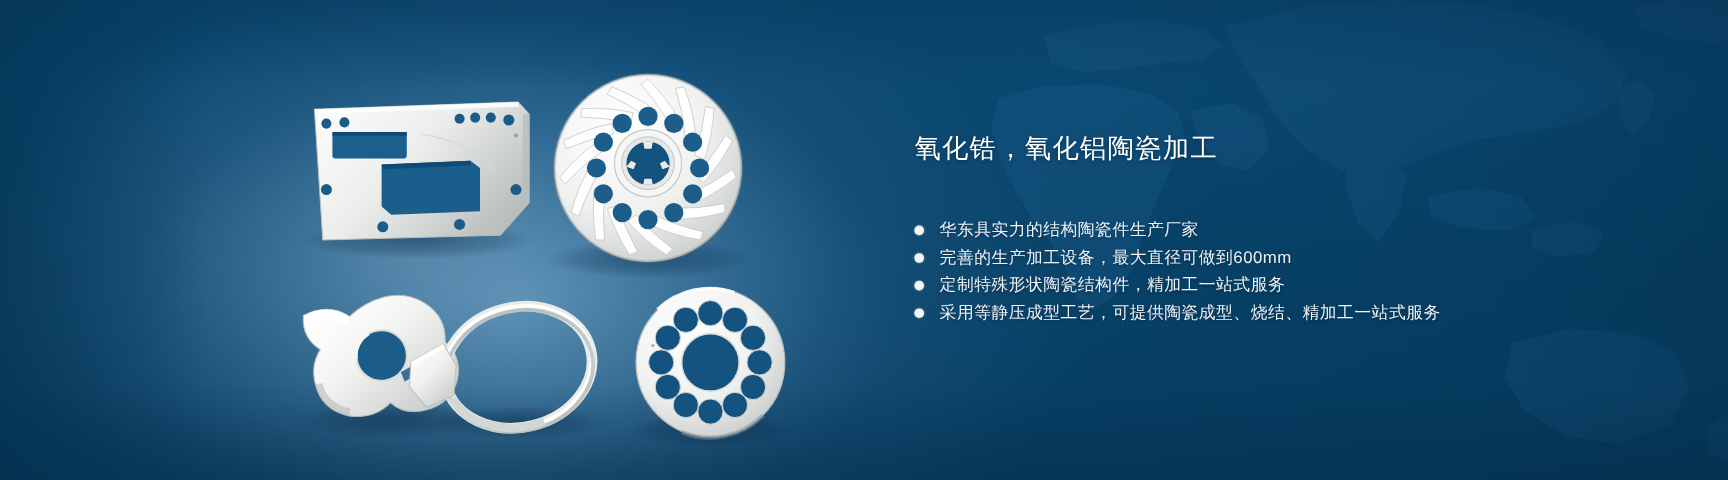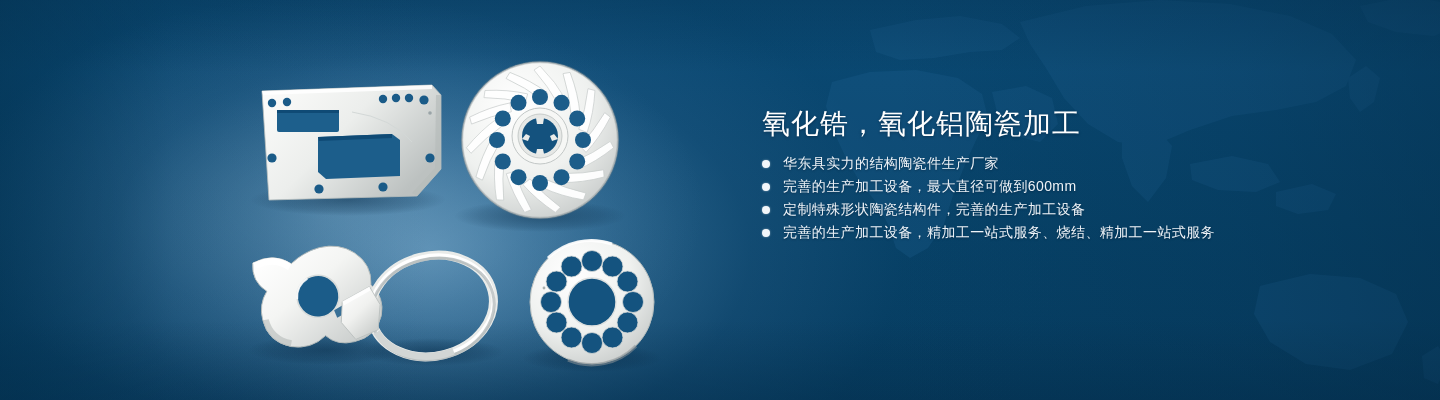--- a/index.html
+++ b/index.html
@@ -52,25 +52,25 @@
     width:760px; height:430px;
     opacity:0.30;
     pointer-events:none;
   }
   .worldmap path { fill:#1d5f8f; }
   
   .text-block {
     position:absolute; left:762px; top:104px; width:620px;
   }
   .headline {
-    color:#ffffff; font-size:28px; line-height:40px;
+    color:#ffffff; font-size:22px; line-height:40px;
     letter-spacing:1px; font-weight:400; white-space:nowrap;
     text-shadow:0 1px 3px rgba(0,20,40,0.45);
   }
-  .bullets { margin-top:8px; }
+  .bullets { margin-top:36px; }
   .bullet-row {
     display:flex; align-items:center; height:23px; margin-bottom:0px;
   }
   .bullet-dot {
     width:8px; height:8px; border-radius:50%;
     background:#f2f6f9; flex:0 0 8px; margin-right:13px;
     box-shadow:0 0 2px rgba(255,255,255,0.5);
   }
   .bullet-text {
     color:#eef3f8; font-size:14px; line-height:23px;
@@ -307,22 +307,22 @@
       <div class="bullet-row">
         <span class="bullet-dot"></span>
         <span class="bullet-text">华东具实力的结构陶瓷件生产厂家</span>
       </div>
       <div class="bullet-row">
         <span class="bullet-dot"></span>
         <span class="bullet-text">完善的生产加工设备，最大直径可做到600mm</span>
       </div>
       <div class="bullet-row">
         <span class="bullet-dot"></span>
-        <span class="bullet-text">定制特殊形状陶瓷结构件，完善的生产加工设备</span>
+        <span class="bullet-text">定制特殊形状陶瓷结构件，精加工一站式服务</span>
       </div>
       <div class="bullet-row">
         <span class="bullet-dot"></span>
-        <span class="bullet-text">完善的生产加工设备，精加工一站式服务、烧结、精加工一站式服务</span>
+        <span class="bullet-text">采用等静压成型工艺，可提供陶瓷成型、烧结、精加工一站式服务</span>
       </div>
     </div>
   </div>
 
 </div>
 
 </body></html>

